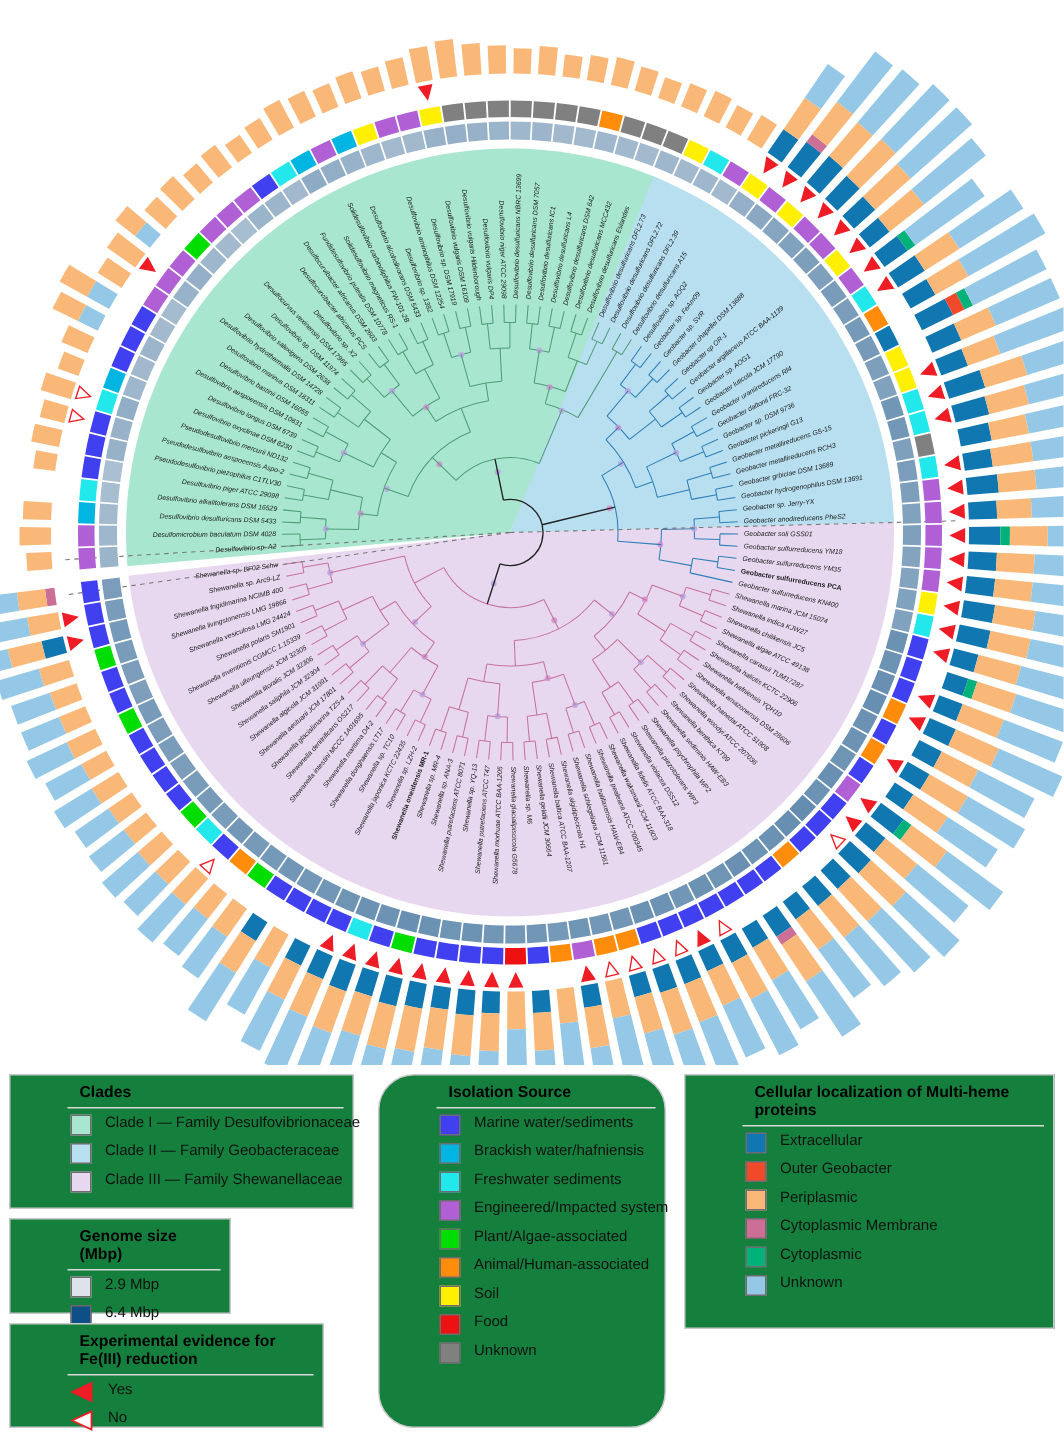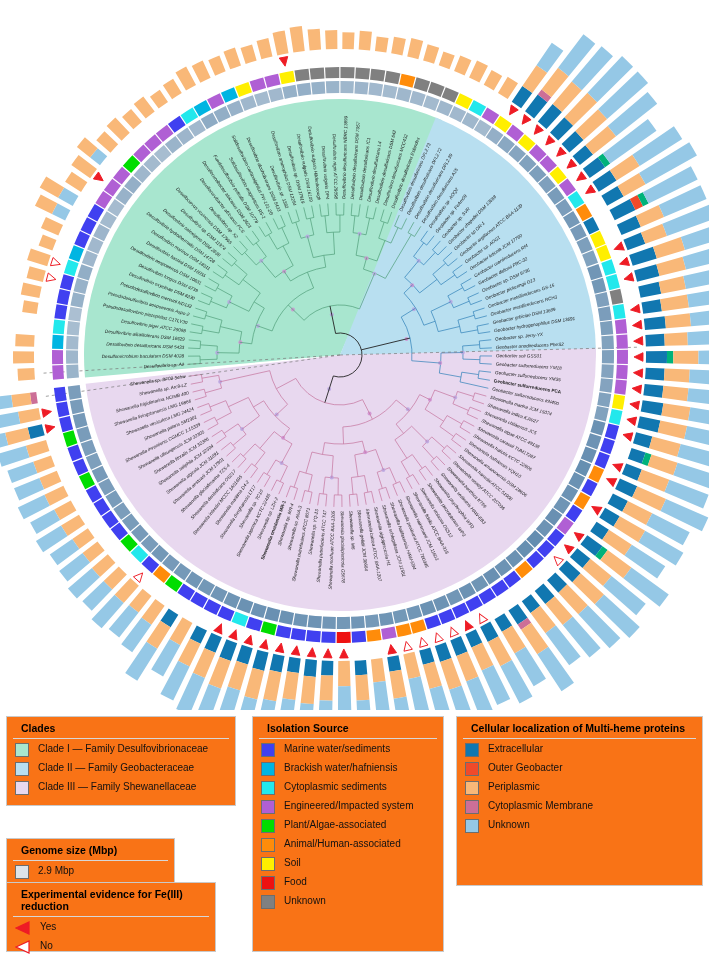--- a/index.html
+++ b/index.html
@@ -1,29 +1,29 @@
 <!DOCTYPE html>
 <html><head>
 <meta charset="utf-8">
 <style>
   html,body{margin:0;padding:0;background:#ffffff;}
   body{width:709px;height:963px;font-family:"Liberation Sans",sans-serif;overflow:hidden;position:relative;}
   #tree-wrap{position:absolute;left:0;top:0;width:709px;height:710px;}
   #legends{position:absolute;left:0;top:712px;width:709px;height:251px;}
-  .legend-box{position:absolute;background:#f97316;border:1px solid #c9c9c9;box-sizing:border-box;}
+  .legend-box{position:absolute;background:#15803d;border:1px solid #c9c9c9;box-sizing:border-box;padding-left:32px;}
   .legend-title{font-size:10.5px;font-weight:bold;color:#000;padding:5px 8px 4px 8px;border-bottom:1px solid #d7d7d7;margin:0 6px;}
   .legend-items{padding:4px 8px 6px 8px;}
   .legend-row{display:flex;align-items:flex-start;height:19px;}
   .swatch{width:14px;height:14px;border:1px solid #6d6d6d;box-sizing:border-box;margin-right:9px;flex:0 0 auto;}
   .legend-label{font-size:10px;color:#111;white-space:nowrap;}
   .tri{width:16px;height:14px;margin-right:9px;flex:0 0 auto;}
   #lg-clades{left:6px;top:4px;width:230px;height:90px;}
-  #lg-genome{left:6px;top:100px;width:169px;height:64px;margin-top:26px;}
+  #lg-genome{left:6px;top:100px;width:148px;height:64px;}
   #lg-evid{left:6px;top:170px;width:210px;height:70px;}
-  #lg-iso{left:252px;top:4px;width:192px;height:236px;}
+  #lg-iso{left:252px;top:4px;width:192px;height:236px;border-radius:24px;}
   #lg-loc{left:456px;top:4px;width:247px;height:170px;}
   text{font-family:"Liberation Sans",sans-serif;}
 </style>
 </head>
 <body>
 
 <div id="tree-wrap">
   <svg id="tree-svg" width="709" height="710" viewBox="0 0 709 710">
       <g>
         <path d="M 340 355 L 84.98678674750875 377.4557579840765 A 256 256 0 0 1 442.21220650172546 120.2902540539728 Z" fill="#a8e6cf" stroke="none"></path>
@@ -1138,21 +1138,21 @@
         <div class="legend-row">
           <span class="swatch" style="background: rgb(64, 64, 240);"></span>
           <span class="legend-label">Marine water/sediments</span>
         </div>
         <div class="legend-row">
           <span class="swatch" style="background: rgb(0, 181, 226);"></span>
           <span class="legend-label">Brackish water/hafniensis</span>
         </div>
         <div class="legend-row">
           <span class="swatch" style="background: rgb(34, 232, 236);"></span>
-          <span class="legend-label">Cytoplasmic sediments</span>
+          <span class="legend-label">Freshwater sediments</span>
         </div>
         <div class="legend-row">
           <span class="swatch" style="background: rgb(176, 95, 212);"></span>
           <span class="legend-label">Engineered/Impacted system</span>
         </div>
         <div class="legend-row">
           <span class="swatch" style="background: rgb(0, 221, 0);"></span>
           <span class="legend-label">Plant/Algae-associated</span>
         </div>
         <div class="legend-row">
@@ -1187,19 +1187,23 @@
         </div>
         <div class="legend-row">
           <span class="swatch" style="background: rgb(249, 184, 120);"></span>
           <span class="legend-label">Periplasmic</span>
         </div>
         <div class="legend-row">
           <span class="swatch" style="background: rgb(204, 111, 151);"></span>
           <span class="legend-label">Cytoplasmic Membrane</span>
         </div>
         <div class="legend-row">
+          <span class="swatch" style="background: rgb(0, 178, 122);"></span>
+          <span class="legend-label">Cytoplasmic</span>
+        </div>
+        <div class="legend-row">
           <span class="swatch" style="background: rgb(149, 200, 230);"></span>
           <span class="legend-label">Unknown</span>
         </div>
       </div>
   </div>
 
 </div>
 
 </body></html>

